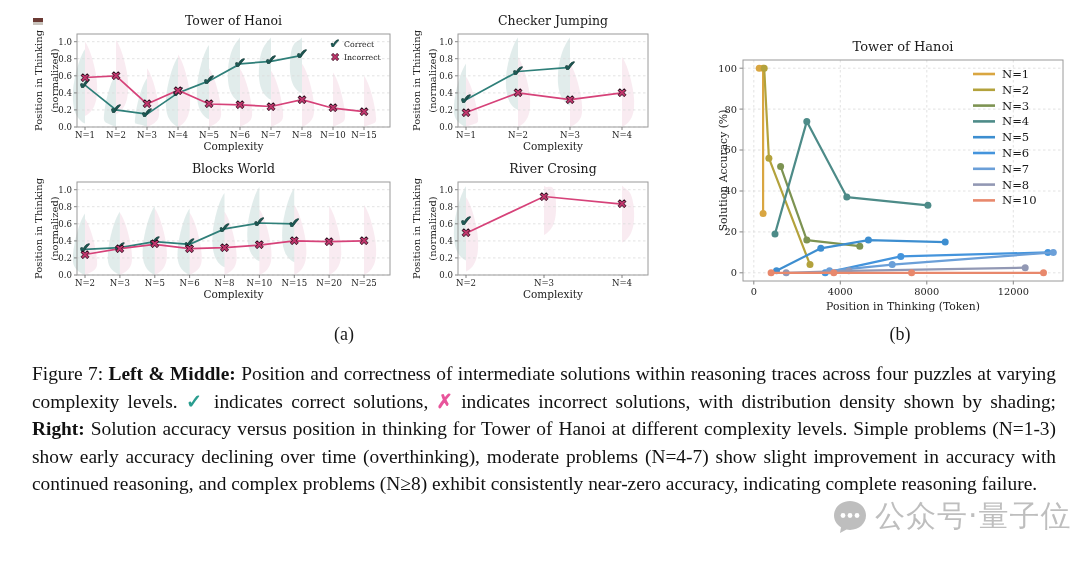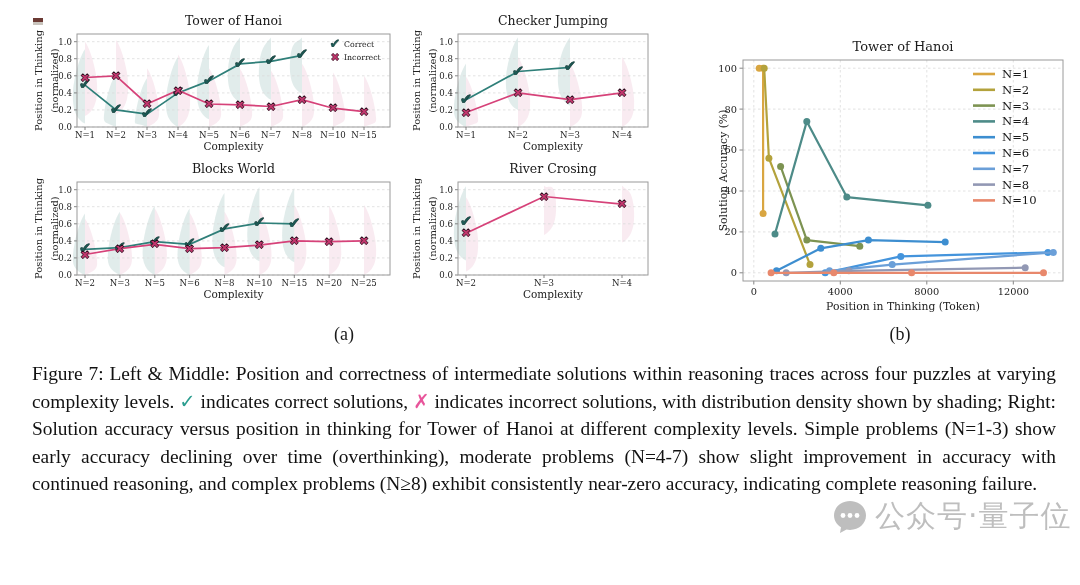--- a/index.html
+++ b/index.html
@@ -9,21 +9,21 @@
   #c-a1{left:30px;top:8px;}
   #c-a2{left:400px;top:8px;}
   #c-a3{left:30px;top:156px;}
   #c-a4{left:400px;top:156px;}
   #c-b{left:715px;top:30px;}
   .panel-label{position:absolute;width:60px;text-align:center;font-size:18px;color:#1a1a1a;}
   #label-a{left:314px;top:324px;}
   #label-b{left:870px;top:324px;}
   #caption{position:absolute;left:32px;top:360px;width:1024px;font-size:19.4px;line-height:27.6px;
            color:#111;text-align:justify;}
-  #caption .b{font-weight:normal;}
+  #caption .b{font-weight:bold;}
   #artifact{position:absolute;left:33px;top:18px;width:10px;height:7px;background:#6b3a34;
             border-bottom:3px solid #c9c4bd;box-sizing:border-box;}
   #watermark{position:absolute;left:831px;top:496px;display:flex;align-items:center;gap:6px;
              opacity:0.55;pointer-events:none;}
   #watermark .wm-text{font-size:30px;color:#8a8a8a;letter-spacing:1px;
              font-family:"DejaVu Sans", sans-serif;}
 </style>
 </head>
 <body>
 

